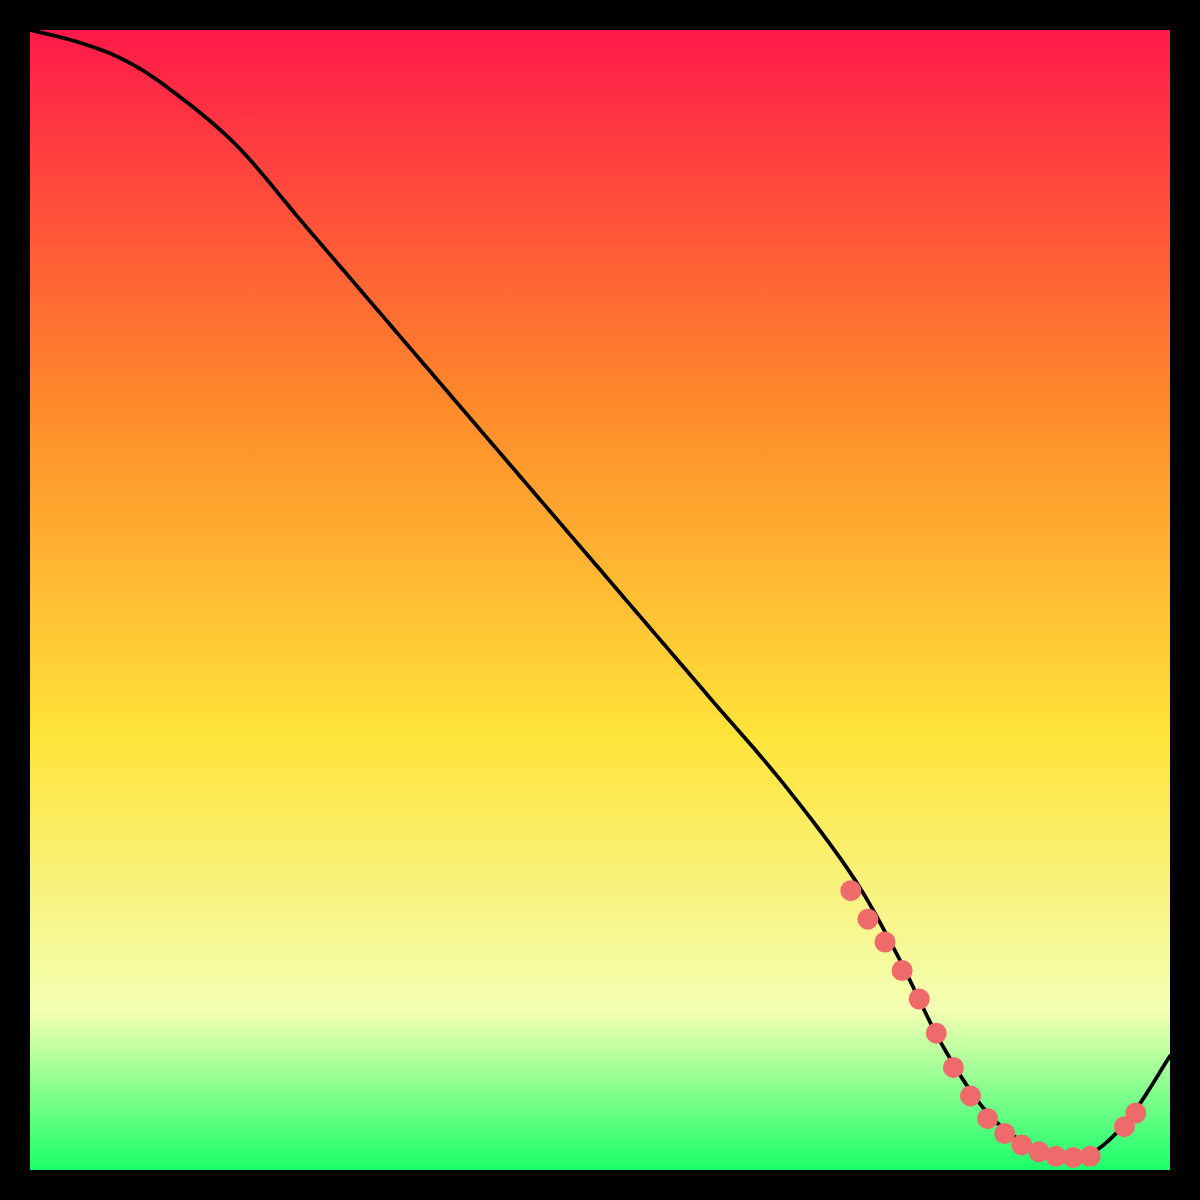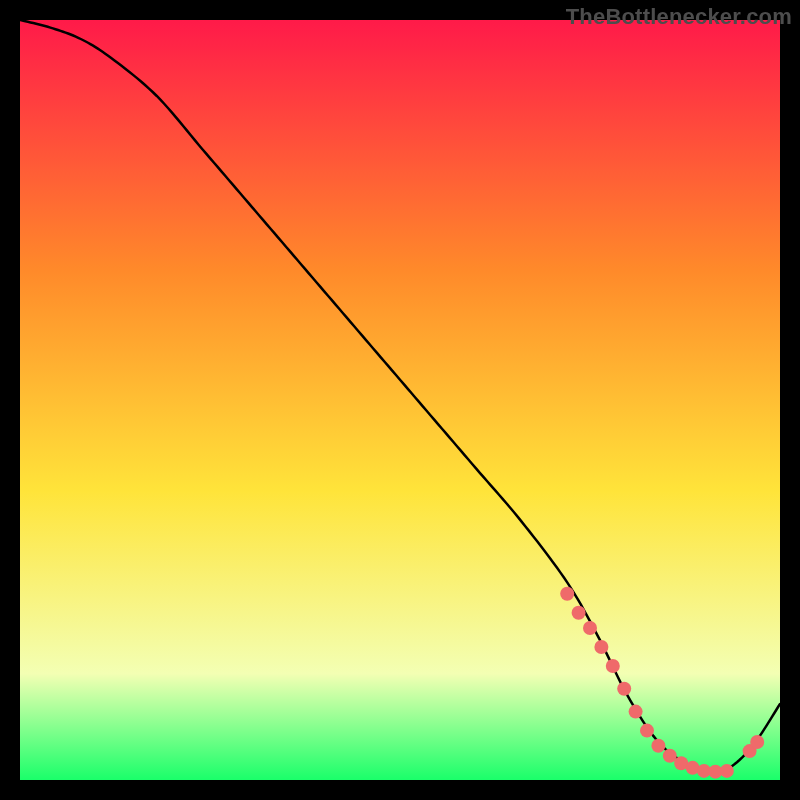--- a/index.html
+++ b/index.html
@@ -38,21 +38,20 @@
   svg {
     display: block;
     width: 100%;
     height: 100%;
   }
 </style>
 </head>
 <body>
 
 <div class="frame">
-  <div class="watermark">TheBottlenecker.com</div>
 
   <div class="plot">
     <svg id="svg-plot" viewBox="0 0 760 760" preserveAspectRatio="none">
       <defs>
         <linearGradient id="bg-grad" x1="0" y1="0" x2="0" y2="1">
           <stop id="gstop0" offset="0%" stop-color="#ff1a49"></stop>
           <stop id="gstop1" offset="33%" stop-color="#ff8a2a"></stop>
           <stop id="gstop2" offset="62%" stop-color="#ffe43a"></stop>
           <stop id="gstop3" offset="86%" stop-color="#f3ffb3"></stop>
           <stop id="gstop4" offset="100%" stop-color="#1aff6a"></stop>

